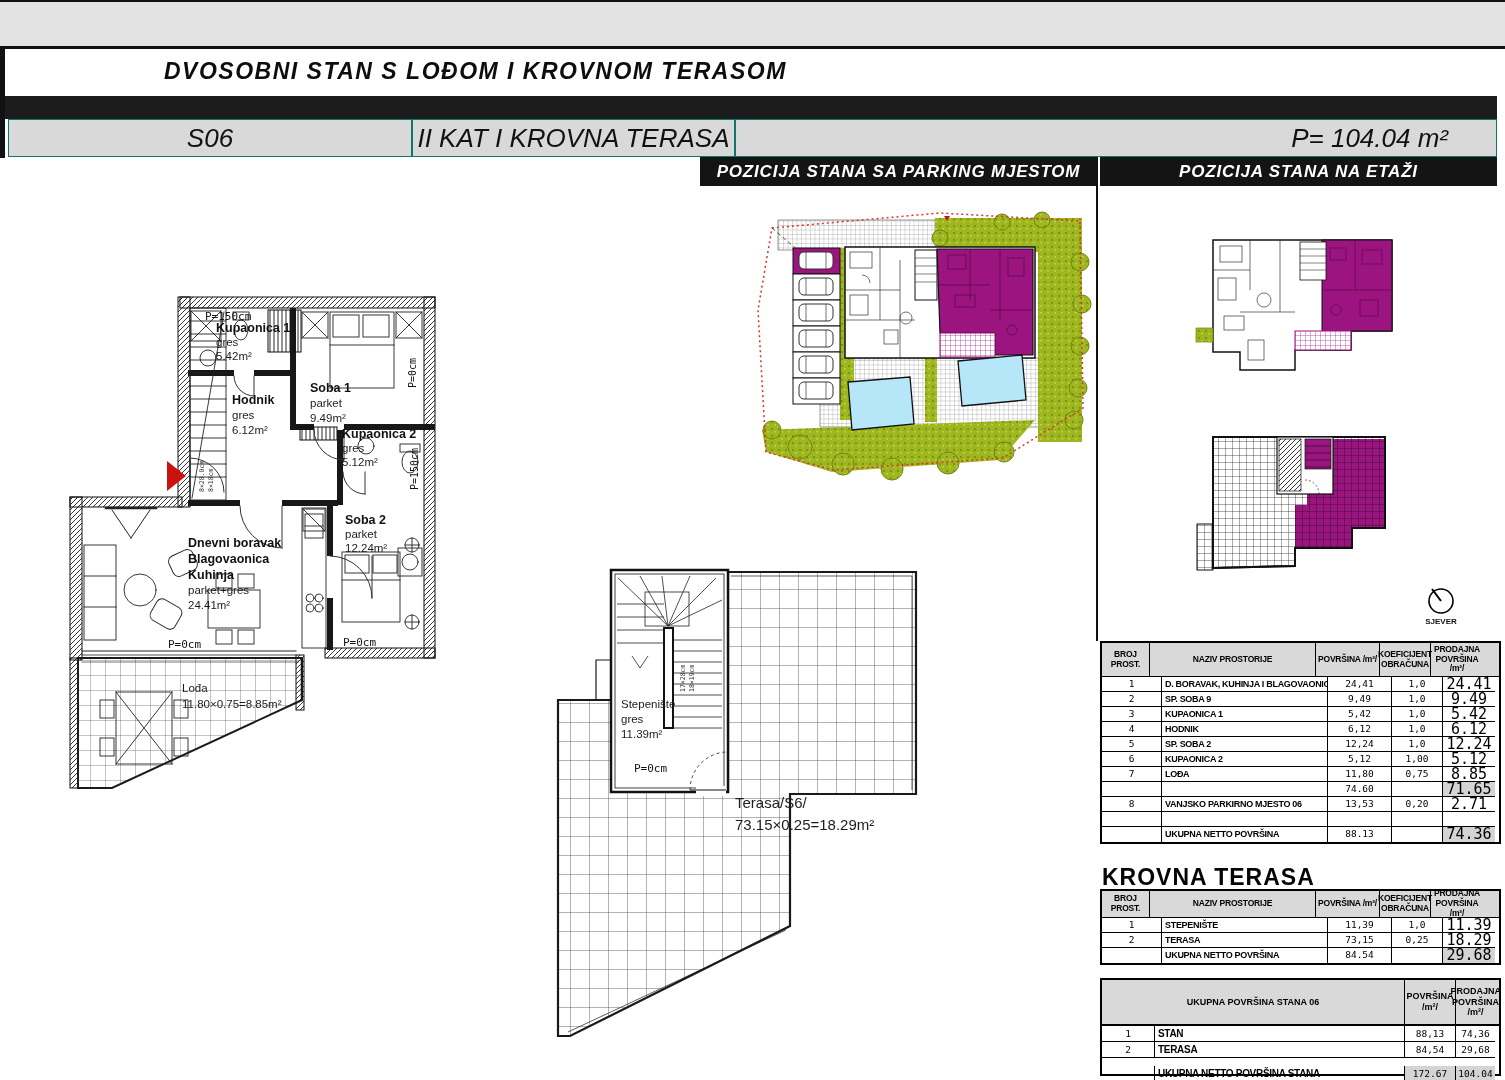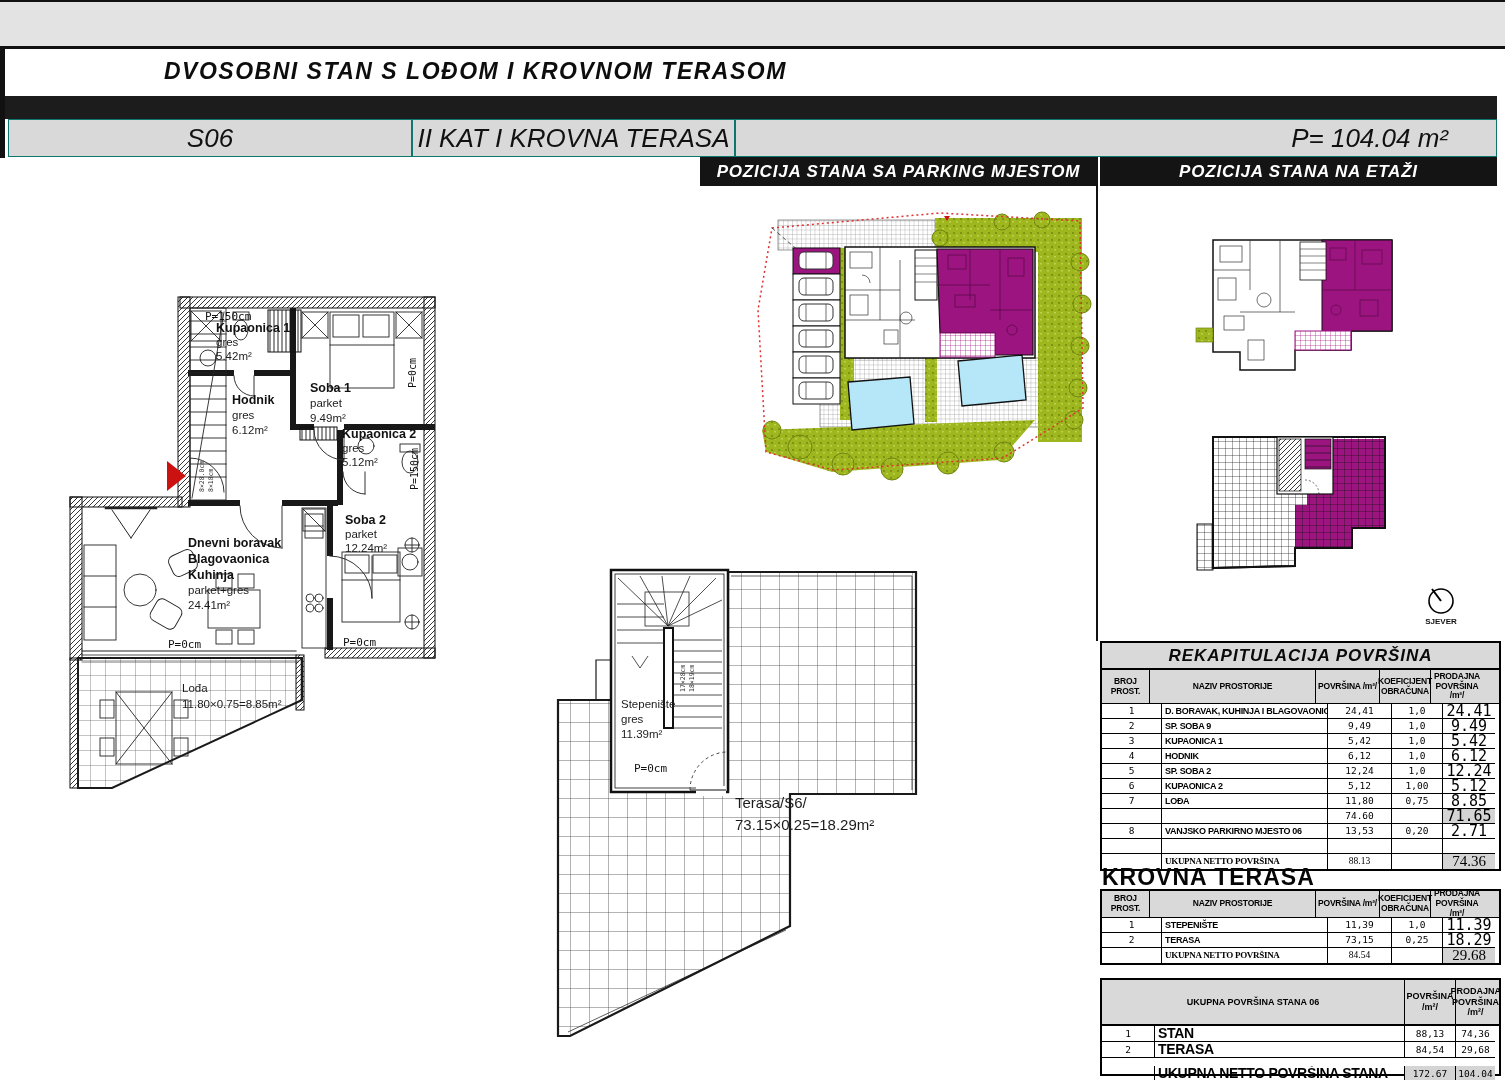--- a/index.html
+++ b/index.html
@@ -31,42 +31,42 @@
        font-size:17px;letter-spacing:1px;color:#0a0a0a;}
   .thr{display:flex;height:33px;background:#d9d9d9;border-bottom:1px solid #000;}
   .thr>div{border-right:1px solid #000;display:flex;align-items:center;justify-content:center;
            text-align:center;font-weight:bold;font-size:8.5px;line-height:1.15;
            letter-spacing:-0.2px;box-sizing:border-box;padding:1px;}
   .thr>div:last-child{border-right:none;}
   .tr{display:flex;height:15px;}
   .tr>div{border-right:1px solid #000;border-bottom:1px solid #000;box-sizing:border-box;
           height:15px;line-height:14px;overflow:hidden;white-space:nowrap;}
   .tr>div:last-child{border-right:none;}
-  .tr.last>div{border-bottom:none;font-family:Liberation Serif, serif;}
+  .tr.last>div{border-bottom:none;}
   .cb{width:60px;text-align:center;font-family:"DejaVu Sans Mono",monospace;font-size:9.5px;}
   .cn{width:166px;font-weight:bold;font-size:9px;letter-spacing:-0.3px;padding-left:3px;}
   .ca{width:64px;text-align:center;font-family:"DejaVu Sans Mono",monospace;font-size:9.5px;}
   .ck{width:51px;text-align:center;font-family:"DejaVu Sans Mono",monospace;font-size:9.5px;}
   .cp{width:52px;text-align:center;font-family:"DejaVu Sans Mono",monospace;font-size:15px;}
   .w1{width:48px;} .w2{width:166px;} .w3{width:64px;} .w4{width:51px;} .w5{width:52px;}
   .shade{background:#d4d4d4;}
   .krovna-h{top:862px;left:1102px;font-weight:bold;font-size:23px;letter-spacing:1px;
             color:#050505;transform:scaleY(1.08);transform-origin:left top;}
   
   .thr2{display:flex;height:44px;background:#d9d9d9;border-bottom:2px solid #000;}
   .thr2>div{border-right:1px solid #000;display:flex;align-items:center;justify-content:center;
             text-align:center;font-weight:bold;font-size:9px;line-height:1.2;box-sizing:border-box;}
   .thr2>div:last-child{border-right:none;}
   .u1{width:53px;} .u2{width:250px;} .u3{width:51px;} .u4{width:39px;}
   .tru{display:flex;height:16px;}
   .tru>div{border-right:1px solid #000;border-bottom:1px solid #000;box-sizing:border-box;
            height:16px;line-height:15px;overflow:hidden;white-space:nowrap;}
   .tru>div:last-child{border-right:none;}
   .tru.last>div{border-bottom:none;margin-top:8px;}
-  .un{font-weight:bold;font-size:14px;letter-spacing:-0.3px;padding-left:3px;}
+  .un{font-weight:bold;font-size:10px;letter-spacing:-0.3px;padding-left:3px;}
   .uv{text-align:center;font-family:"DejaVu Sans Mono",monospace;font-size:9.5px;}
   
   .rm{font:bold 12.5px "Liberation Sans",sans-serif;fill:#111;}
   .rs{font:11.5px "Liberation Sans",sans-serif;fill:#1c1c1c;}
   .cad{font:11px "DejaVu Sans Mono",monospace;fill:#111;}
   .cadv{font:10px "DejaVu Sans Mono",monospace;fill:#111;}
   .cadsm{font:6.5px "DejaVu Sans Mono",monospace;fill:#333;}
   .ter{font:15px "Liberation Sans",sans-serif;fill:#1c1c1c;}
   .nor{font:bold 8px "Liberation Sans",sans-serif;fill:#111;}
 </style>
@@ -507,21 +507,20 @@
 <div class="abs subtitle">DVOSOBNI STAN S LOĐOM I KROVNOM TERASOM</div>
 <div class="abs band-black"></div>
 <div class="abs left-edge"></div>
 <div class="abs cellrow" style="left:8px;width:404px;">S06</div>
 <div class="abs cellrow" style="left:412px;width:323px;">II KAT I KROVNA TERASA</div>
 <div class="abs cellrow cell-area" style="left:735px;width:762px;">P= 104.04 m²</div>
 <div class="abs secbar" style="left:700px;width:397px;">POZICIJA STANA SA PARKING MJESTOM</div>
 <div class="abs secbar" style="left:1100px;width:397px;">POZICIJA STANA NA ETAŽI</div>
 
 <div class="tbl" style="top:641px;">
-  <div class="ttl">REKAPITULACIJA POVRŠINA</div>
   <div class="thr">
     <div class="w1">BROJ PROST.</div>
     <div class="w2">NAZIV PROSTORIJE</div>
     <div class="w3">POVRŠINA /m²/</div>
     <div class="w4">KOEFICIJENT OBRAČUNA</div>
     <div class="w5">PRODAJNA POVRŠINA /m²/</div>
   </div>
   <div class="tr">
     <div class="cb">1</div>
         <div class="cn">D. BORAVAK, KUHINJA I BLAGOVAONICA</div>

